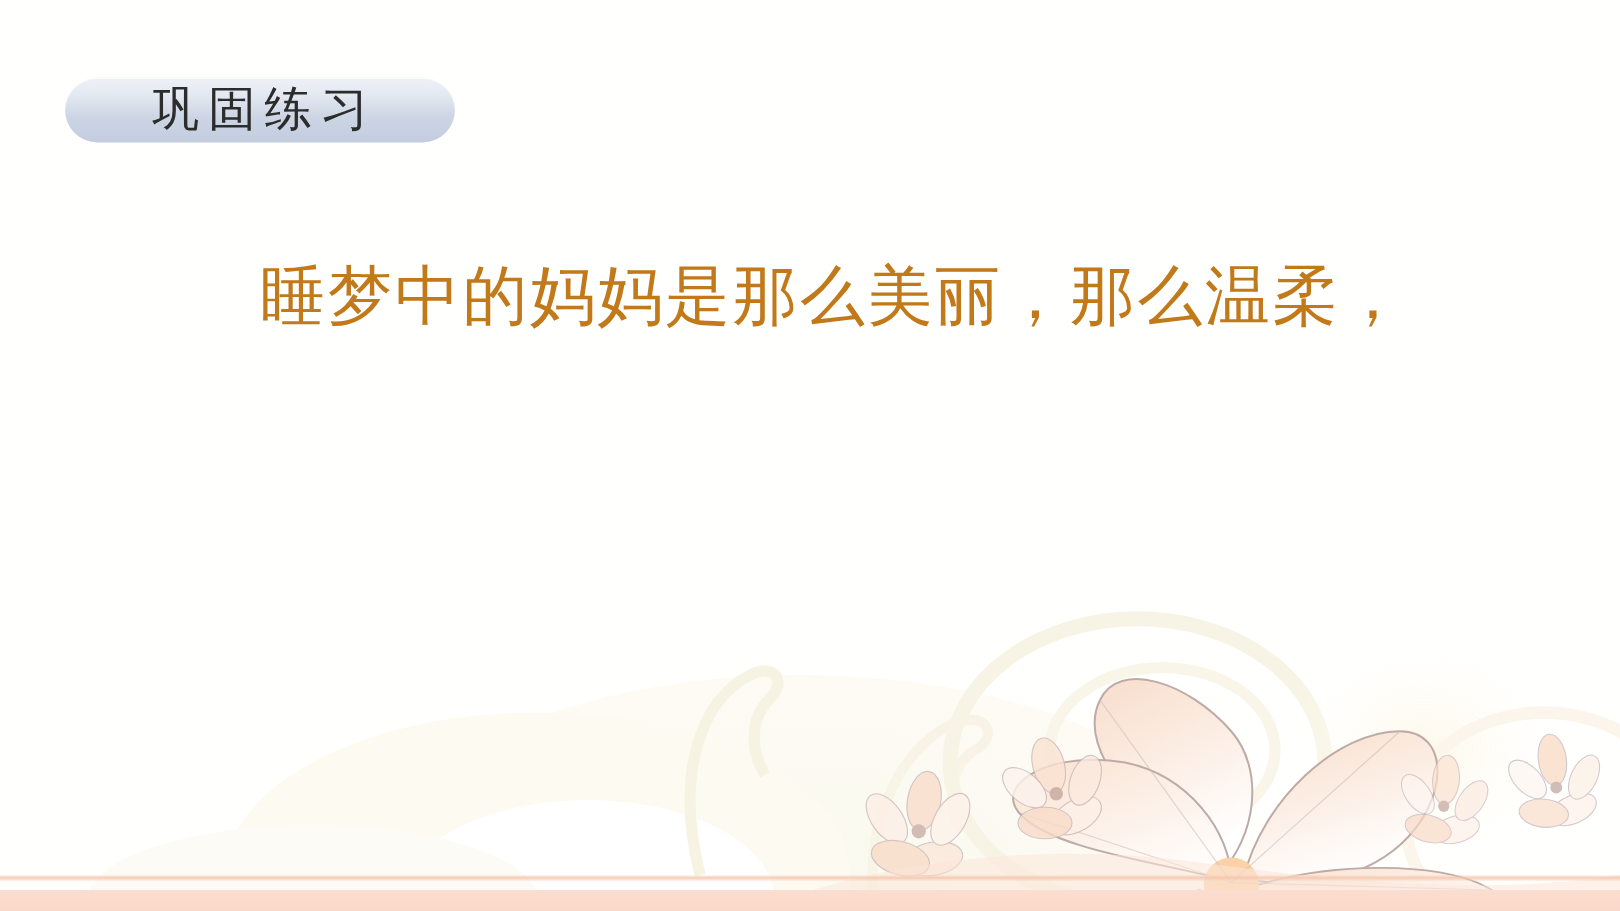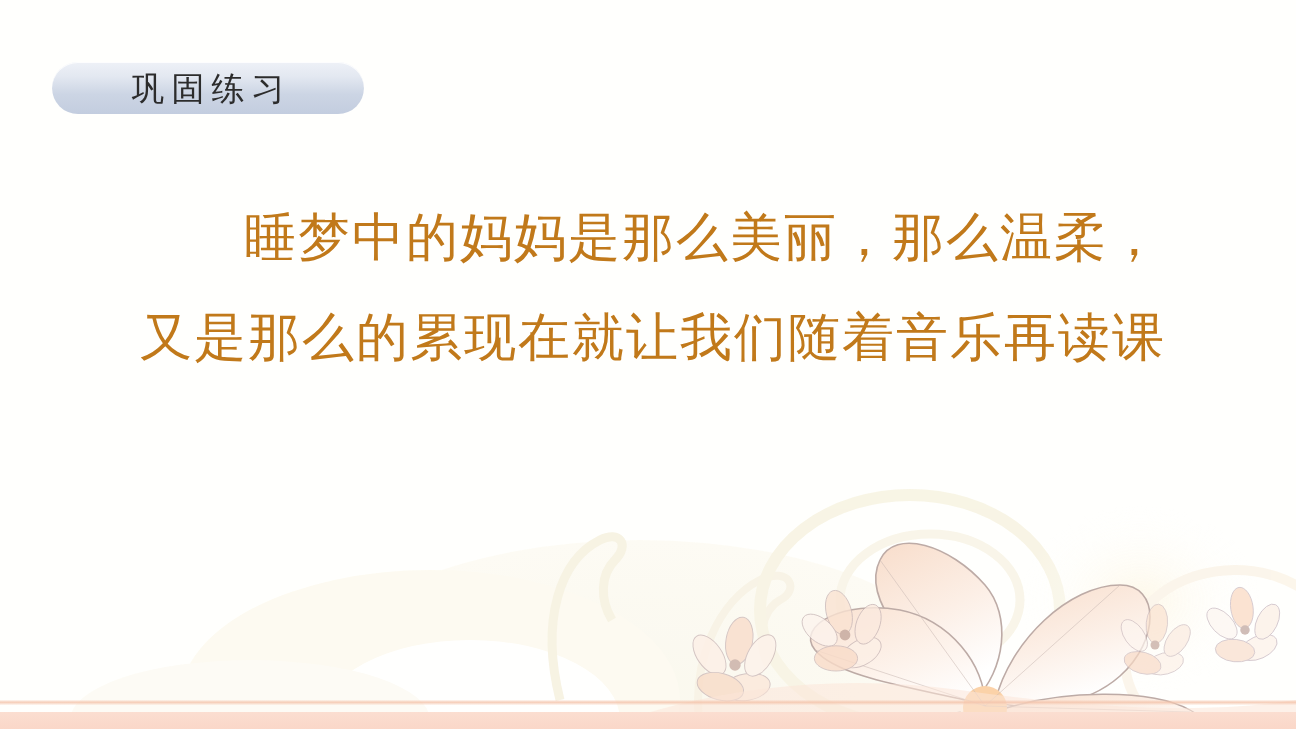--- a/index.html
+++ b/index.html
@@ -42,22 +42,22 @@
                 #eef1f7 0%,
                 #e3e8f1 28%,
                 #ccd5e4 62%,
                 #c3cddf 100%);
     box-shadow: inset 0 1px 0 rgba(255,255,255,0.85);
     display: flex;
     align-items: center;
     justify-content: center;
   }
   .badge-text {
-    font-family: Liberation Sans, sans-serif;
-    font-size: 33px;
+    font-family: Liberation Serif, serif;
+    font-size: 38px;
     line-height: 1;
     color: #2c2c2c;
     letter-spacing: 7px;
     text-indent: 7px;
     font-weight: 400;
     white-space: nowrap;
   }
 
   
   .body-text {
@@ -67,21 +67,20 @@
     width: 1120px;
   }
   .text-line {
     font-family: "Liberation Serif", "DejaVu Serif", serif;
     font-size: 52px;
     line-height: 100px;
     color: #c1791a;
     letter-spacing: 2px;
     white-space: nowrap;
     font-weight: 400;
-    margin-left: 36px;
   }
   .text-line.indent {
     text-indent: 104px;
   }
 
   
   .stripe-thin {
     position: absolute;
     left: 0;
     width: 1296px;
@@ -209,16 +208,15 @@
 
   <div class="stripe-thin"></div>
   <div class="stripe-band"></div>
 
   <div class="badge">
     <span class="badge-text">巩固练习</span>
   </div>
 
   <div class="body-text">
     <div class="text-line indent">睡梦中的妈妈是那么美丽，那么温柔，</div>
-    <div class="text-line">又是那么的累现在就让我们随着音乐再读课</div>
   </div>
 
 </div>
 
 </body></html>

